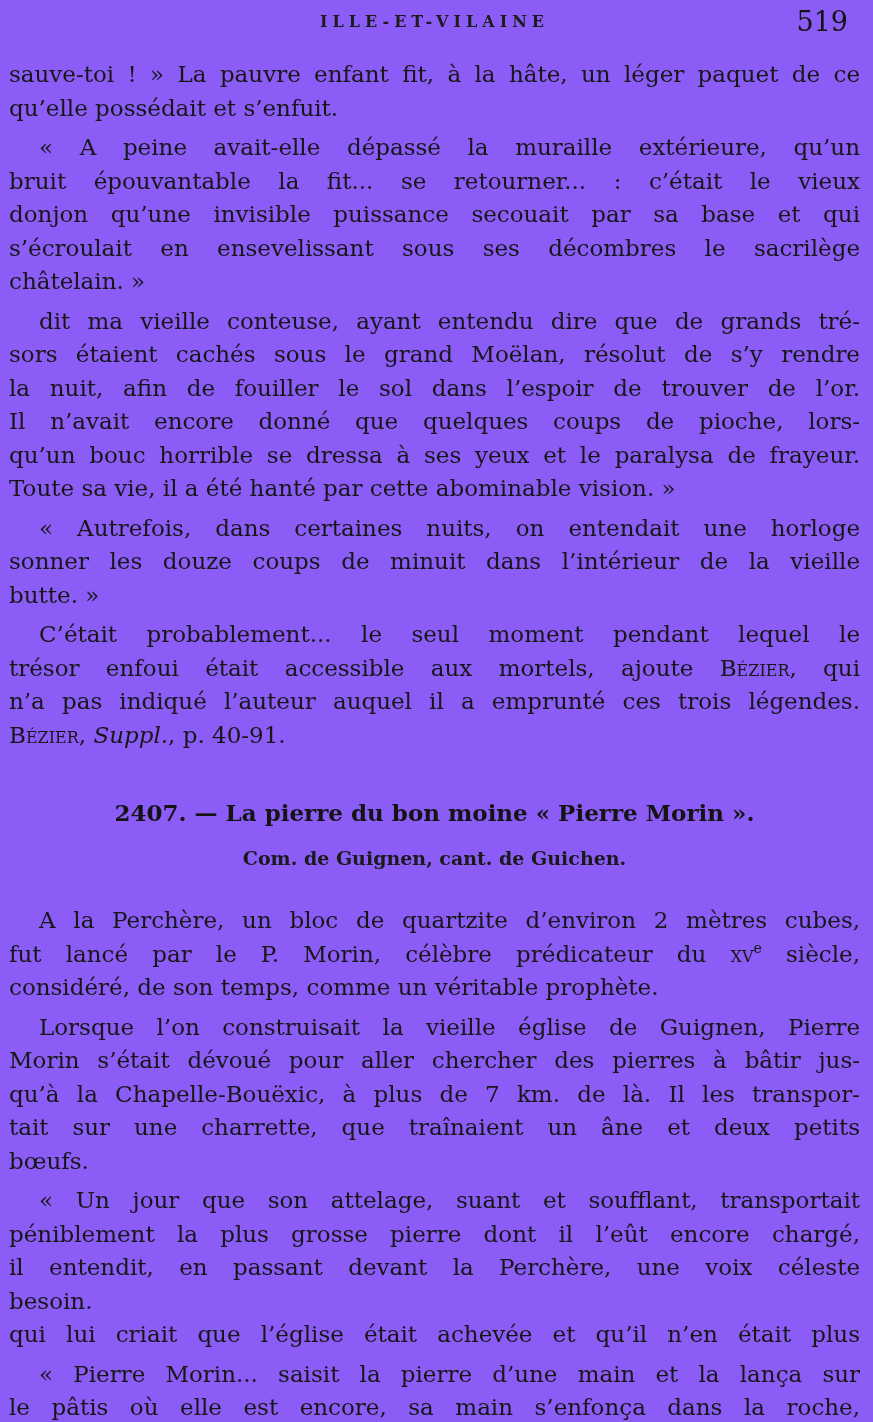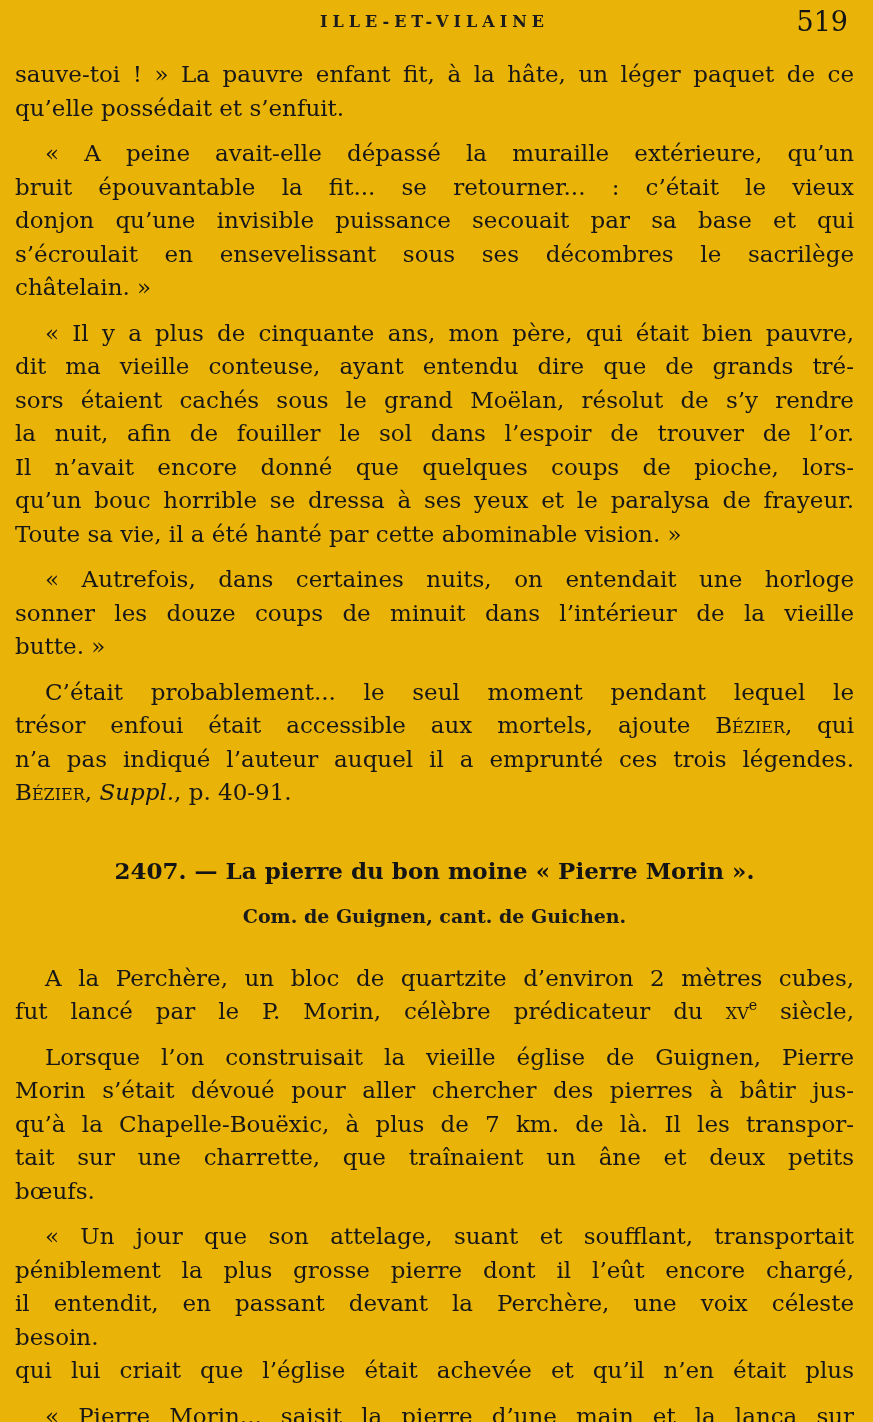--- a/index.html
+++ b/index.html
@@ -4,21 +4,21 @@
 <style>
   html, body { margin: 0; padding: 0; }
   body {
     width: 873px; height: 1422px;
     background: #f6f6f4;
     font-family: "DejaVu Serif", "Liberation Serif", serif;
   }
   .page {
     position: relative;
     width: 873px; height: 1422px;
-    background: #eab308;
+    background: #8b5cf6;
     color: #161616;
     overflow: hidden;
     box-sizing: border-box;
     padding: 8px 7px 0 3px;
   }
   .running-header {
     position: relative;
     height: 30px;
     margin-bottom: 20px;
   }
@@ -35,21 +35,21 @@
     position: absolute;
     right: 18px; top: -2px;
     font-size: 27px;
     color: #141414;
   }
   .body-text {
     font-size: 23px;
     line-height: 33.5px;
     color: #171717;
   }
-  .paragraph { margin: 12px; }
+  .paragraph { margin: 6px; }
   .paragraph.indent .line:first-child { text-indent: 30px; }
   .line {
     text-align: left;
     white-space: normal;
     overflow: hidden;
     max-height: 33.5px;
   }
   .line.j {
     text-align: justify;
     text-align-last: justify;
@@ -91,21 +91,20 @@
           <div class="line"><span>qu’elle  possédait  et  s’enfuit.</span></div>
         </div>
         <div class="paragraph indent">
           <div class="line j"><span>« A peine avait-elle dépassé la muraille extérieure, qu’un</span></div>
           <div class="line j"><span>bruit épouvantable la fit... se retourner... : c’était le vieux</span></div>
           <div class="line j"><span>donjon qu’une invisible puissance secouait par sa base et qui</span></div>
           <div class="line j"><span>s’écroulait en ensevelissant sous ses décombres le sacrilège</span></div>
           <div class="line"><span>châtelain. »</span></div>
         </div>
         <div class="paragraph indent">
-          <div class="line j"><span>« Il y a plus de cinquante ans, mon père, qui était bien pauvre,</span></div>
           <div class="line j"><span>dit ma vieille conteuse, ayant entendu dire que de grands tré-</span></div>
           <div class="line j"><span>sors étaient cachés sous le grand Moëlan, résolut de s’y rendre</span></div>
           <div class="line j"><span>la nuit, afin de fouiller le sol dans l’espoir de trouver de l’or.</span></div>
           <div class="line j"><span>Il n’avait encore donné que quelques coups de pioche, lors-</span></div>
           <div class="line j"><span>qu’un bouc horrible se dressa à ses yeux et le paralysa de frayeur.</span></div>
           <div class="line"><span>Toute sa vie, il a été hanté par cette abominable vision. »</span></div>
         </div>
         <div class="paragraph indent">
           <div class="line j"><span>« Autrefois, dans certaines nuits, on entendait une horloge</span></div>
           <div class="line j"><span>sonner les douze coups de minuit dans l’intérieur de la vieille</span></div>
@@ -119,20 +118,21 @@
         </div>
       </div>
 
     <div class="entry-heading">2407. — La pierre du bon moine « Pierre Morin ».</div>
     <div class="entry-location">Com. de Guignen, cant. de Guichen.</div>
 
     <div id="entry-paragraphs" class="entry-paragraphs">
         <div class="paragraph indent">
           <div class="line j"><span>A la Perchère, un bloc de quartzite d’environ 2 mètres cubes,</span></div>
           <div class="line j"><span>fut lancé par le P. Morin, célèbre prédicateur du </span><span class="sc">xv</span><span class="sup">e</span><span> siècle,</span></div>
+          <div class="line"><span>considéré, de son temps, comme un véritable prophète.</span></div>
         </div>
         <div class="paragraph indent">
           <div class="line j"><span>Lorsque l’on construisait la vieille église de Guignen, Pierre</span></div>
           <div class="line j"><span>Morin s’était dévoué pour aller chercher des pierres à bâtir jus-</span></div>
           <div class="line j"><span>qu’à la Chapelle-Bouëxic, à plus de 7 km. de là. Il les transpor-</span></div>
           <div class="line j"><span>tait sur une charrette, que traînaient un âne et deux petits</span></div>
           <div class="line"><span>bœufs.</span></div>
         </div>
         <div class="paragraph indent">
           <div class="line j"><span>« Un jour que son attelage, suant et soufflant, transportait</span></div>

